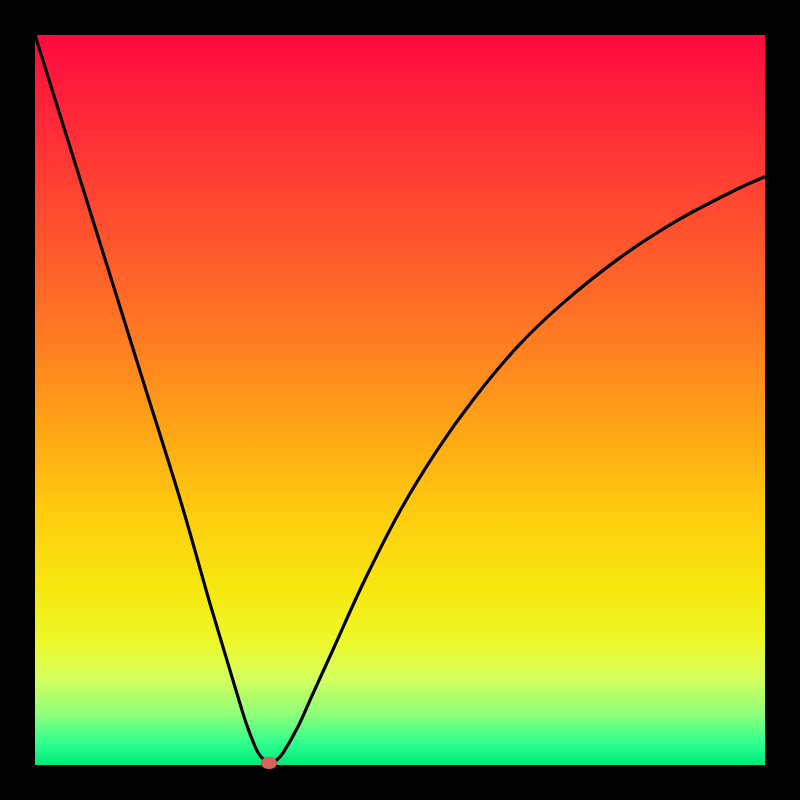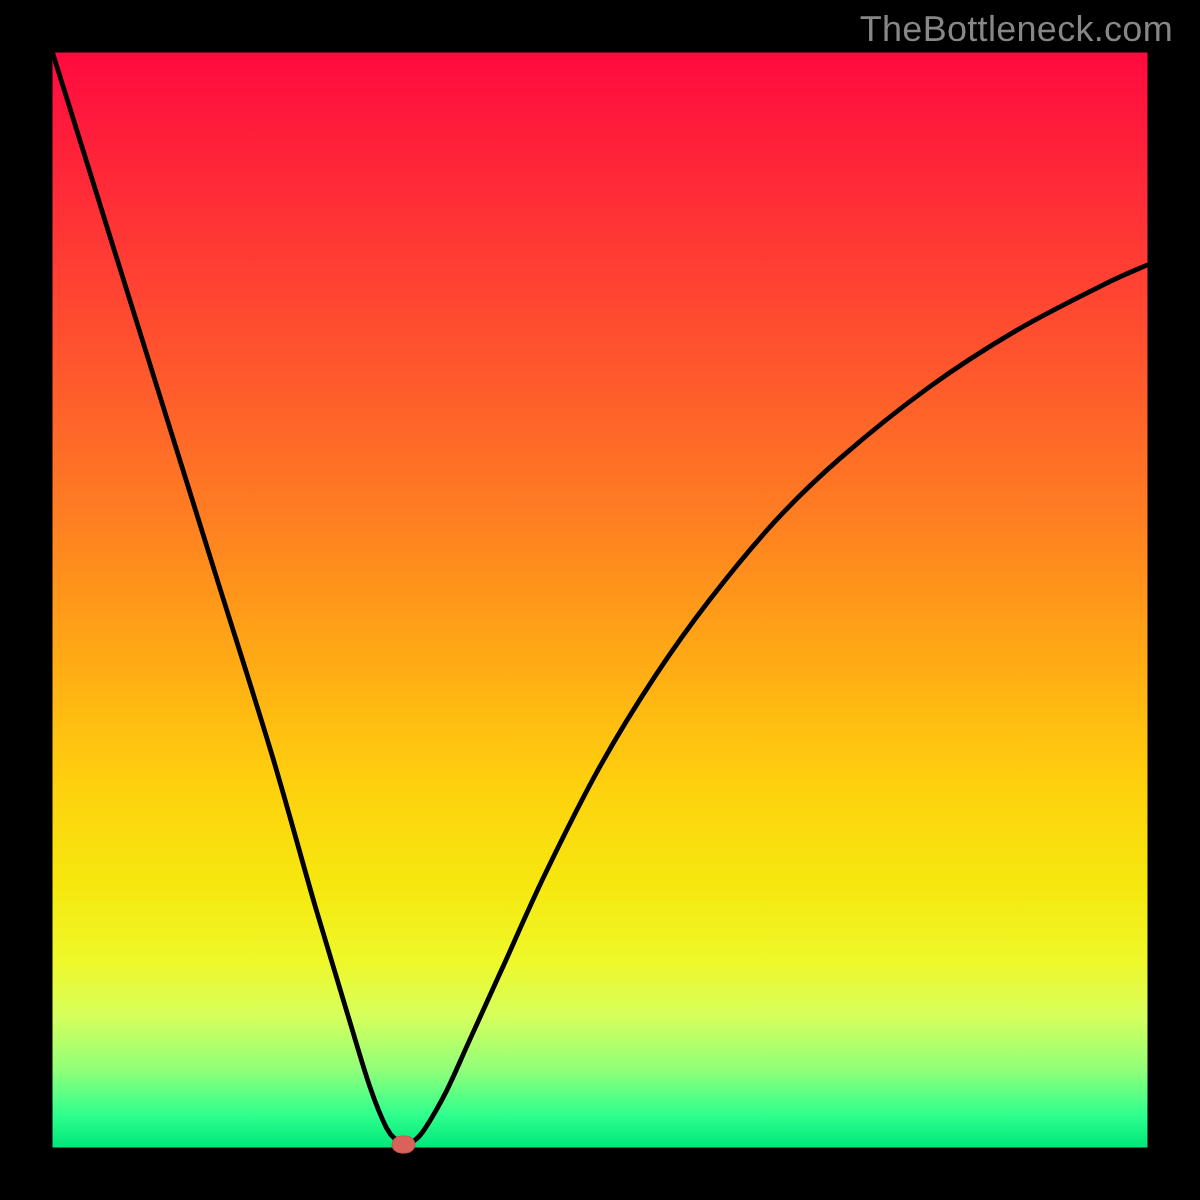--- a/index.html
+++ b/index.html
@@ -74,14 +74,13 @@
 <div class="frame">
   <div class="plot-area">
 
     <svg class="curve" viewBox="0 0 730 730" preserveAspectRatio="none">
       <path id="curvePath" fill="none" stroke="#000000" stroke-width="3.2" stroke-linejoin="round" stroke-linecap="round" d="M 0 0 C 6.08 19.47, 24.33 77.87, 36.50 116.80 C 48.67 155.73, 60.83 194.67, 73.00 233.60 C 85.17 272.53, 97.33 311.47, 109.50 350.40 C 121.67 389.33, 135.05 430.70, 146.00 467.20 C 156.95 503.70, 166.68 540.20, 175.20 569.40 C 183.72 598.60, 191.02 622.32, 197.10 642.40 C 203.18 662.48, 207.44 677.44, 211.70 689.85 C 215.96 702.26, 219.61 710.90, 222.65 716.86 C 225.69 722.82, 228.13 723.80, 229.95 725.62 C 231.77 727.44, 231.77 727.81, 233.60 727.81 C 235.43 727.81, 238.47 727.32, 240.90 725.62 C 243.33 723.92, 244.55 723.19, 248.20 717.59 C 251.85 711.99, 257.93 701.65, 262.80 692.04 C 267.67 682.43, 271.32 673.30, 277.40 659.92 C 283.48 646.54, 290.78 630.48, 299.30 611.74 C 307.82 593.00, 317.55 570.13, 328.50 547.50 C 339.45 524.87, 352.83 497.86, 365.00 475.96 C 377.17 454.06, 389.33 434.59, 401.50 416.10 C 413.67 397.61, 424.62 382.28, 438.00 365.00 C 451.38 347.72, 467.20 328.26, 481.80 312.44 C 496.40 296.62, 508.57 284.94, 525.60 270.10 C 542.63 255.26, 564.53 237.49, 584.00 223.38 C 603.47 209.27, 622.93 196.86, 642.40 185.42 C 661.87 173.98, 686.20 162.06, 700.80 154.76 C 715.40 147.46, 725.13 143.81, 730.00 141.62"></path>
     </svg>
 
     <div class="marker" id="optimalMarker" style="left: 233.6px; top: 727.81px; background: rgb(217, 99, 90);"></div>
 
   </div>
-  <div class="watermark">TheBottleneck.com</div>
 </div>
 
 </body></html>

